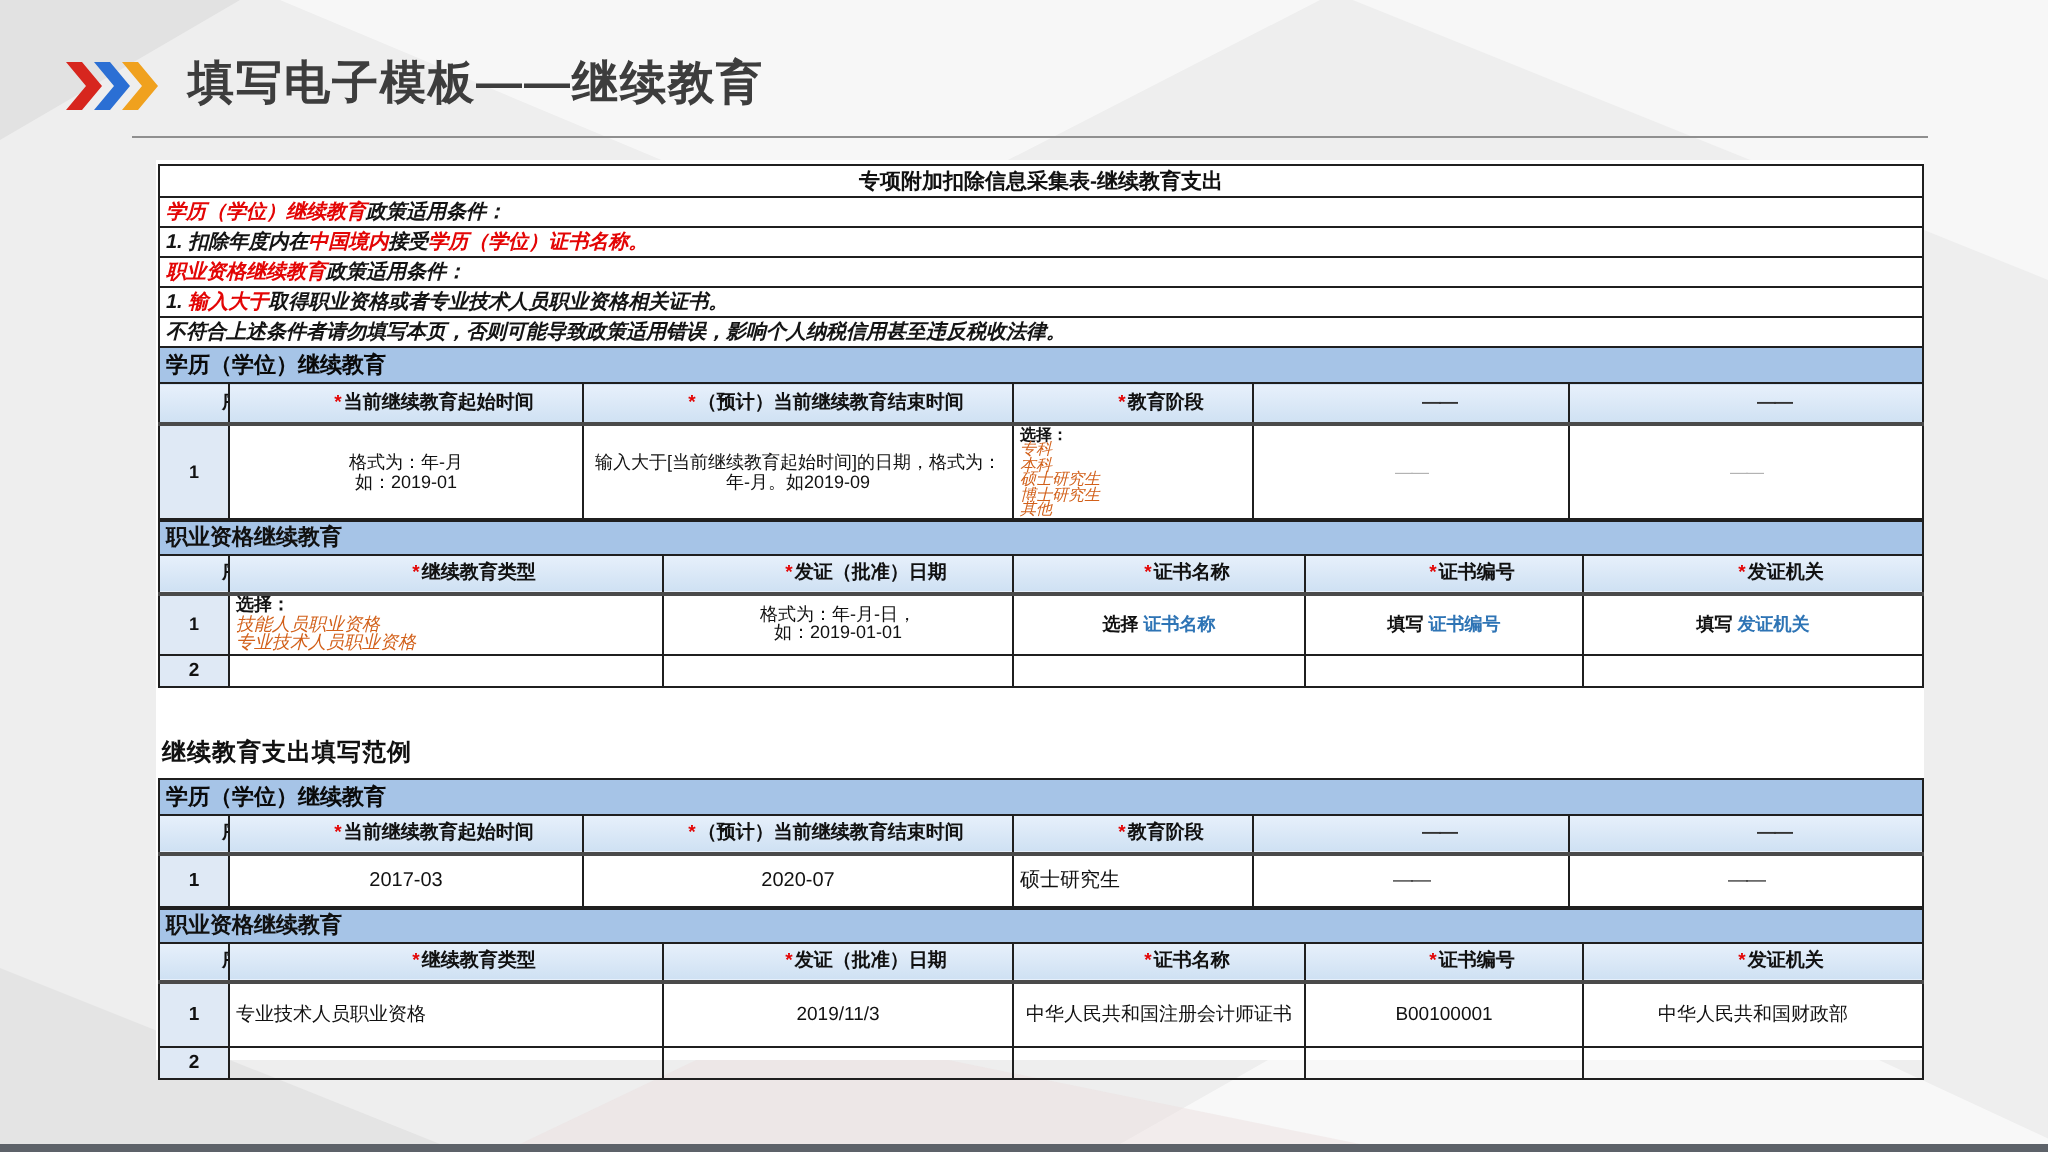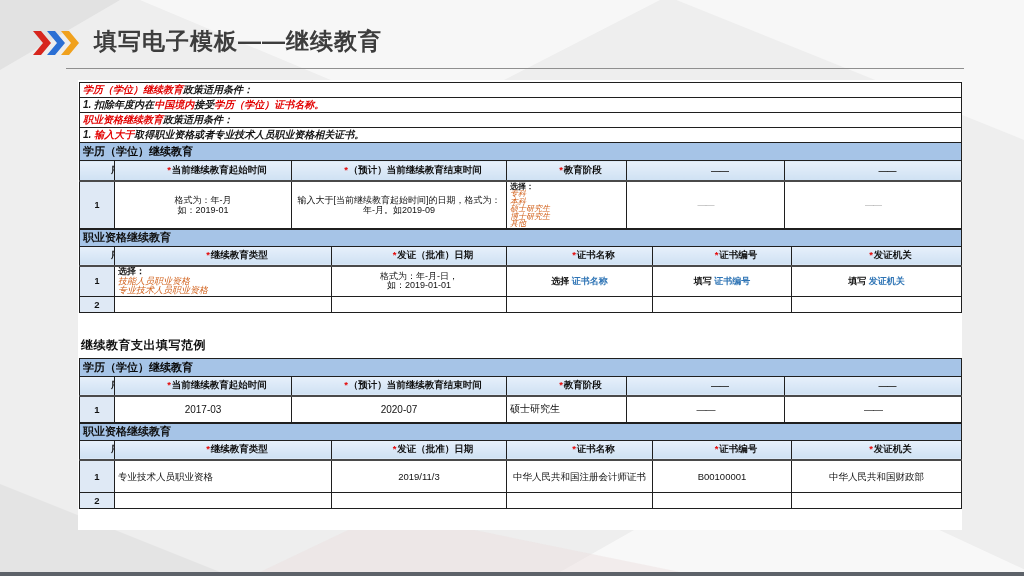--- a/index.html
+++ b/index.html
@@ -96,31 +96,37 @@
     <table>
       <colgroup>
           <col style="width:35px">
           <col style="width:177px">
           <col style="width:215px">
           <col style="width:120px">
           <col style="width:158px">
           <col style="width:177px">
         </colgroup>
       <tbody>
+          <tr class="r-title">
+            <td colspan="6"><span>专项附加扣除信息采集表-继续教育支出</span></td>
+          </tr>
       <tr class="r-cond">
             <td colspan="6"><span class="red">学历（学位）继续教育</span><span class="blk">政策适用条件：</span></td>
           </tr>
       <tr class="r-cond">
             <td colspan="6"><span class="blk">1. 扣除年度内在</span><span class="red">中国境内</span><span class="blk">接受</span><span class="red">学历（学位）证书名称。</span></td>
           </tr>
       <tr class="r-cond">
             <td colspan="6"><span class="red">职业资格继续教育</span><span class="blk">政策适用条件：</span></td>
           </tr>
       <tr class="r-cond">
             <td colspan="6"><span class="blk">1. </span><span class="red">输入大于</span><span class="blk">取得职业资格或者专业技术人员职业资格相关证书。</span></td>
+          </tr>
+      <tr class="r-cond">
+            <td colspan="6"><span class="blk">不符合上述条件者请勿填写本页，否则可能导致政策适用错误，影响个人纳税信用甚至违反税收法律。</span></td>
           </tr>
       <tr class="r-sec">
             <td colspan="6">学历（学位）继续教育</td>
           </tr>
       <tr class="r-h">
         <td>序号</td>
         <td><span class="star">*</span><span>当前继续教育起始时间</span></td>
         <td><span class="star">*</span><span>（预计）当前继续教育结束时间</span></td>
         <td><span class="star">*</span><span>教育阶段</span></td>
         <td class="dash-h">——</td>

